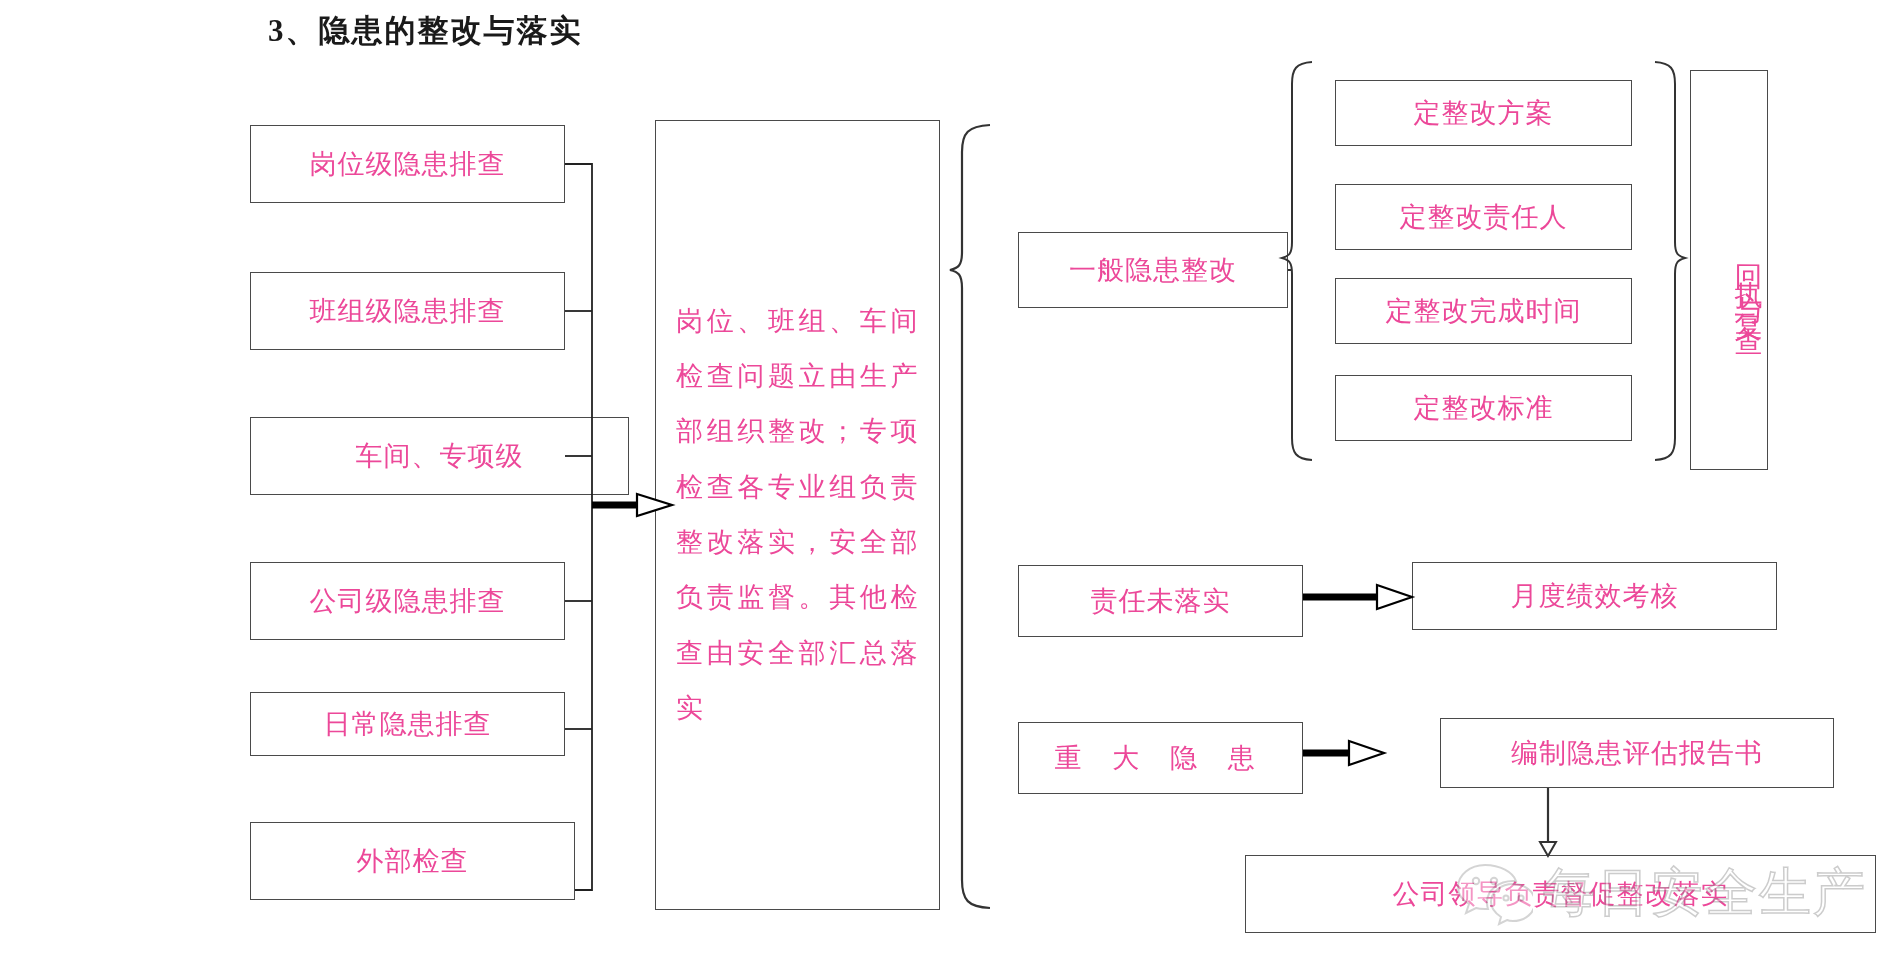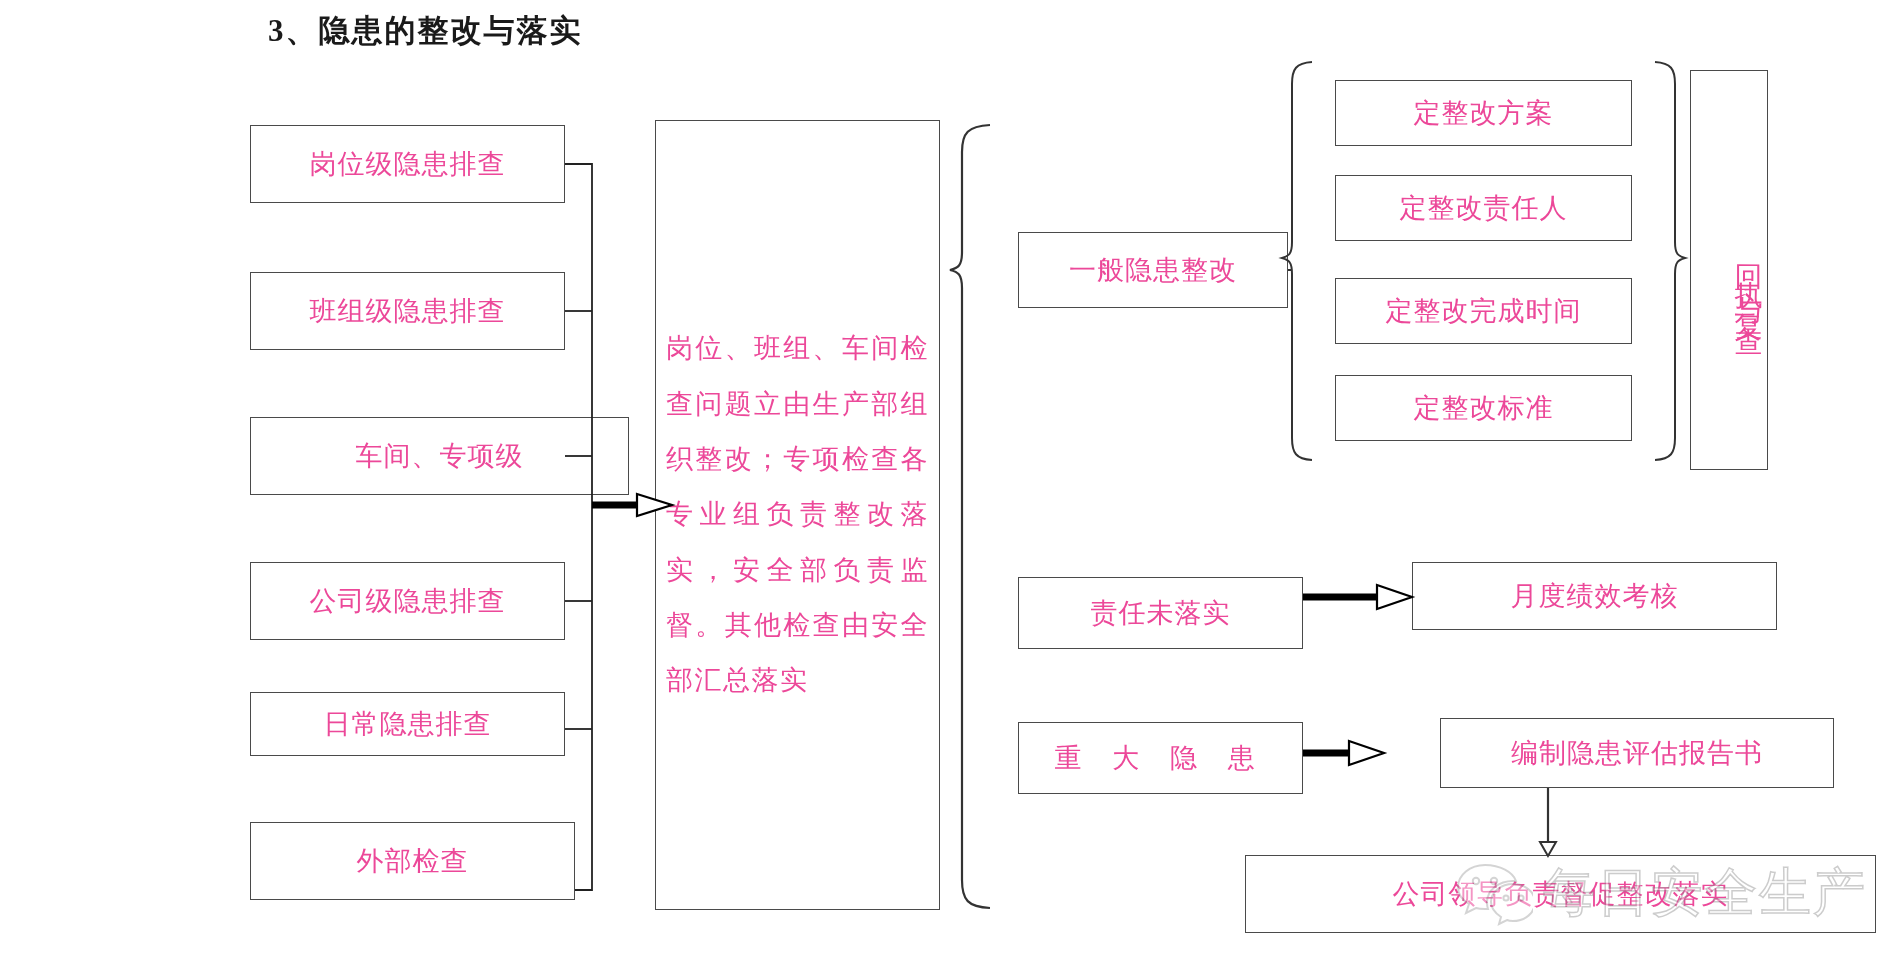--- a/index.html
+++ b/index.html
@@ -40,21 +40,21 @@
     font-size: 27px;
     letter-spacing: 1px;
     line-height: 1.35;
     color: #ec4899;
   }
   
   .lbox { font-size: 27px; }
 
   
   #center-box {
-    padding: 0 10px;
+    padding: 0 20px;
     align-items: center;
     justify-content: center;
   }
   #center-box .ctext {
     font-size: 27px;
     line-height: 2.05;
     letter-spacing: 1.5px;
     text-align: justify;
     text-align-last: left;
     width: 100%;
@@ -145,35 +145,35 @@
     <div class="ctext">岗位、班组、车间检查问题立由生产部组织整改；专项检查各专业组负责整改落实，安全部负责监督。其他检查由安全部汇总落实</div>
   </div>
 
   <div class="box" style="left:1018px; top:232px; width:270px; height:76px;">
     <span>一般隐患整改</span>
   </div>
 
   <div class="box" style="left:1335px; top:80px; width:297px; height:66px;">
     <span>定整改方案</span>
   </div>
-  <div class="box" style="left:1335px; top:175px; width:297px; height:66px;">
+  <div class="box" style="left:1335px; top:184px; width:297px; height:66px;">
     <span>定整改责任人</span>
   </div>
   <div class="box" style="left:1335px; top:278px; width:297px; height:66px;">
     <span>定整改完成时间</span>
   </div>
   <div class="box" style="left:1335px; top:375px; width:297px; height:66px;">
     <span>定整改标准</span>
   </div>
 
   <div class="box vbox" style="left:1690px; top:70px; width:78px; height:400px;">
     <span>回执与复查</span>
   </div>
 
-  <div class="box" style="left:1018px; top:565px; width:285px; height:72px;margin-top:12px;">
+  <div class="box" style="left:1018px; top:565px; width:285px; height:72px;">
     <span>责任未落实</span>
   </div>
   <div class="box" style="left:1412px; top:562px; width:365px; height:68px;">
     <span>月度绩效考核</span>
   </div>
 
   <div class="box" style="left:1018px; top:722px; width:285px; height:72px;">
     <span class="spaced">重 大 隐 患</span>
   </div>
   <div class="box" style="left:1440px; top:718px; width:394px; height:70px;">

